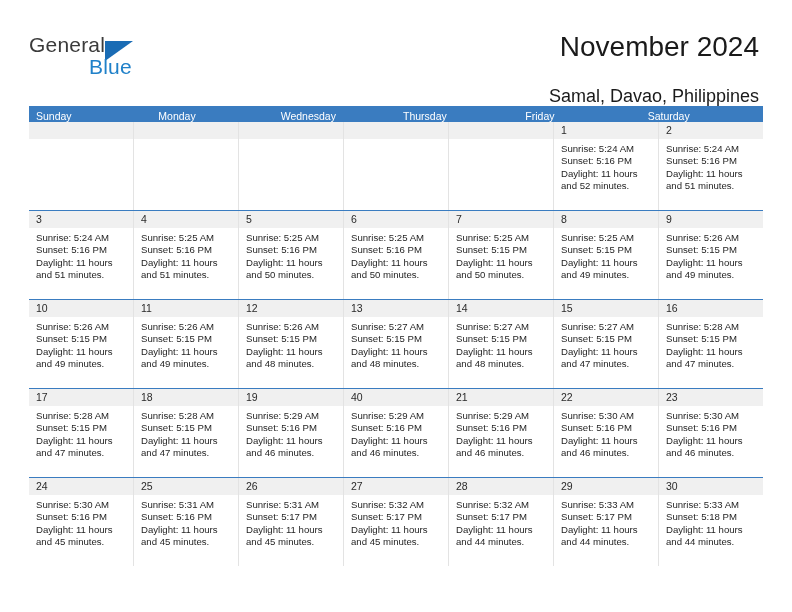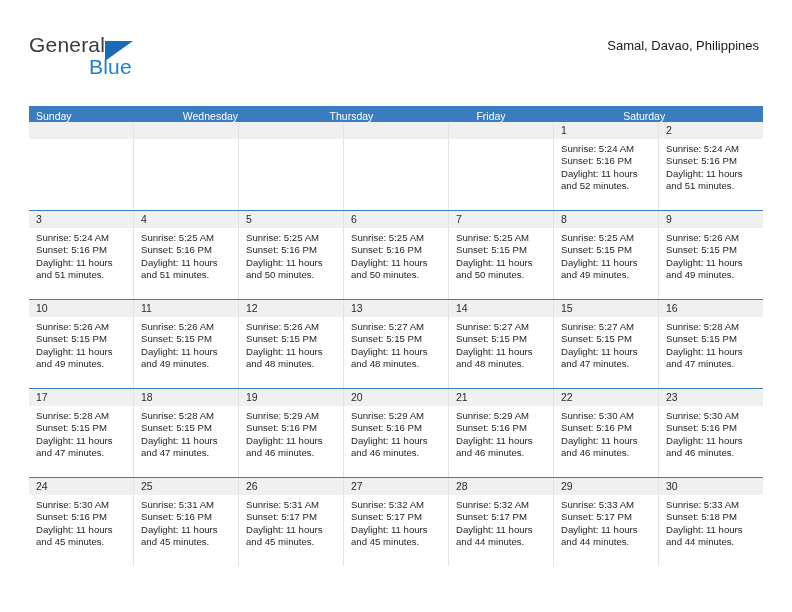--- a/index.html
+++ b/index.html
@@ -70,24 +70,24 @@
     text-align: right;
   }
   .cal-title {
     font-size: 28px;
     font-weight: normal;
     color: #1a1a1a;
     line-height: 34px;
     white-space: nowrap;
   }
   .cal-subtitle {
-    font-size: 13px;
+    font-size: 18px;
     color: #1a1a1a;
     line-height: 20px;
-    margin-top: 6px;
+    margin-top: 22px;
     white-space: nowrap;
   }
 
   
   .calendar {
     position: absolute;
     left: 29px;
     top: 106px;
     width: 734px;
   }
@@ -152,27 +152,29 @@
 
 <div class="page">
 
   <div class="header">
     <div class="logo">
       <span class="logo-general">General</span>
       <span class="logo-tri"></span>
       <span class="logo-blue">Blue</span>
     </div>
     <div class="title-block">
+      <div class="cal-title">November 2024</div>
       <div class="cal-subtitle">Samal, Davao, Philippines</div>
     </div>
   </div>
 
   <div class="calendar">
     <div class="weekday-row">
       <div class="weekday">Sunday</div>
+      <div class="weekday">Monday</div>
       <div class="weekday">Wednesday</div>
       <div class="weekday">Thursday</div>
       <div class="weekday">Friday</div>
       <div class="weekday">Saturday</div>
     </div>
     <div id="weeks-container">
         <div class="week-row">
           <div class="day-cell empty">
             <div class="day-number-bar"></div>
           </div>
@@ -359,21 +361,21 @@
           <div class="day-cell">
             <div class="day-number-bar">19</div>
             <div class="day-info">
               <div>Sunrise: 5:29 AM</div>
               <div>Sunset: 5:16 PM</div>
               <div>Daylight: 11 hours</div>
               <div>and 46 minutes.</div>
             </div>
           </div>
           <div class="day-cell">
-            <div class="day-number-bar">20</div>
+            <div class="day-number-bar">40</div>
             <div class="day-info">
               <div>Sunrise: 5:29 AM</div>
               <div>Sunset: 5:16 PM</div>
               <div>Daylight: 11 hours</div>
               <div>and 46 minutes.</div>
             </div>
           </div>
           <div class="day-cell">
             <div class="day-number-bar">21</div>
             <div class="day-info">

